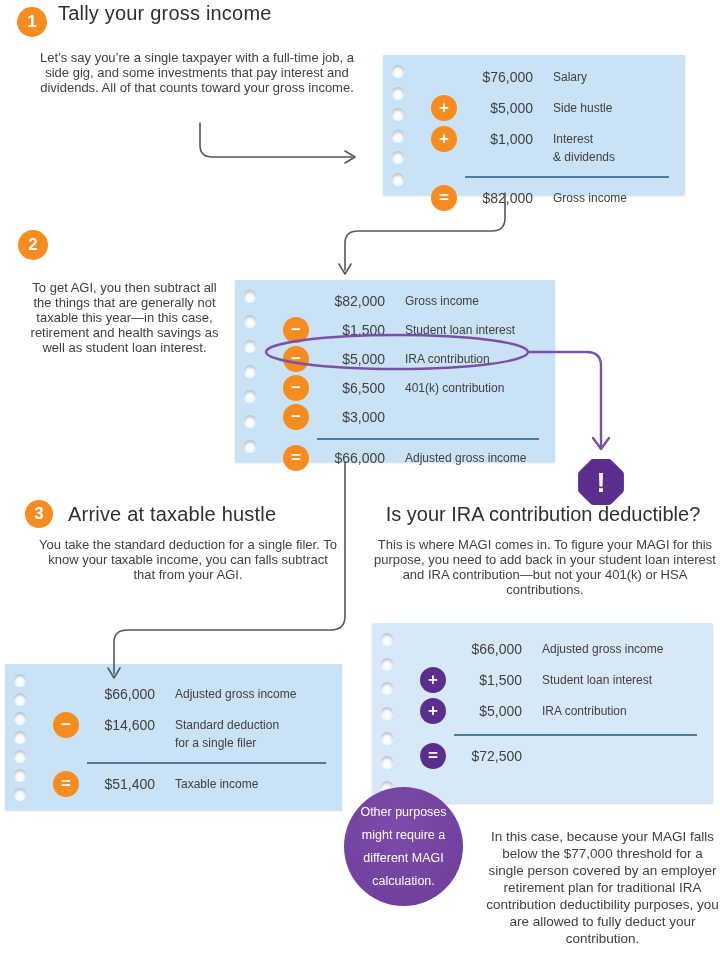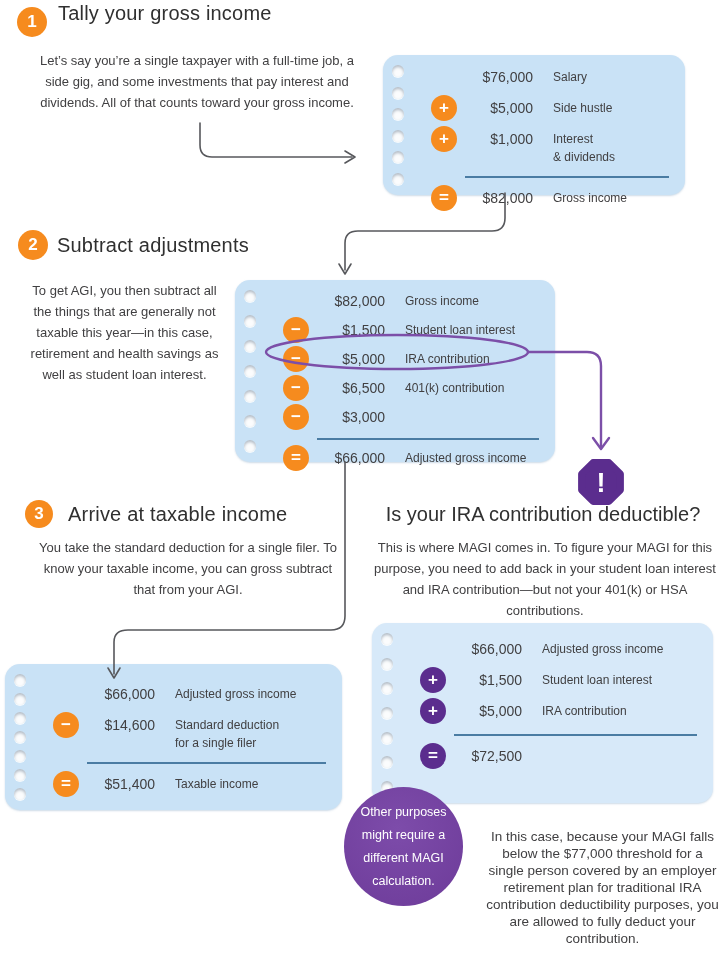--- a/index.html
+++ b/index.html
@@ -10,23 +10,23 @@
   }
   *{margin:0;padding:0;box-sizing:border-box;}
   html,body{background:#ffffff;}
   body{font-family:"Liberation Sans",sans-serif;color:var(--text);}
   .canvas{position:relative;width:720px;height:965px;background:#ffffff;overflow:hidden;}
 
   .step-badge{position:absolute;width:30px;height:30px;border-radius:50%;
     background:var(--orange);color:#fff;font-size:17px;font-weight:bold;
     display:flex;align-items:center;justify-content:center;z-index:6;}
   .step-title{position:absolute;font-size:20px;letter-spacing:.2px;color:var(--heading);z-index:6;}
-  .para{position:absolute;font-size:13px;line-height:21px;text-align:center;z-index:5;}
-
-  .pad{position:absolute;background:var(--pad_blue);border-radius:15px;z-index:10;
+  .para{position:absolute;font-size:13px;line-height:15px;text-align:center;z-index:5;}
+
+  .pad{position:absolute;background:var(--pad_blue);border-radius:1px;z-index:10;
     padding:8px 10px 6px 14px;box-shadow:0 1px 2px rgba(110,150,185,.35);}
   .pad.light{background:var(--pad_blue_light);}
   .holes{position:absolute;left:8px;top:10px;bottom:10px;width:14px;
     display:flex;flex-direction:column;justify-content:space-between;align-items:center;}
   .hole{width:12px;height:12px;border-radius:50%;background:#fbfcfd;
     box-shadow:inset 0 2px 3px rgba(60,85,110,.38), 0 1px 0 rgba(255,255,255,.8);}
   .rows{margin-left:34px;}
   .row{display:flex;align-items:flex-start;padding:4.5px 0;}
   .op{flex:0 0 26px;height:26px;border-radius:50%;background:var(--orange);color:#fff;
     font-size:17px;font-weight:bold;line-height:25px;text-align:center;margin-top:-4px;}
@@ -84,21 +84,20 @@
       <div class="rule"></div>
       <div class="row">
         <span class="op">=</span>
         <span class="amount">$82,000</span>
         <span class="lbl">Gross income</span>
       </div>
     </div>
   </div>
 
   <div class="step-badge" style="left:18px;top:230px;">2</div>
-  <div class="step-title" style="left:57px;top:234px;">Subtract adjustments</div>
   <div class="para" style="left:22px;top:280px;width:205px;">To get AGI, you then subtract all the things that are generally not taxable this year—in this case, retirement and health savings as well as student loan interest.</div>
 
   <div class="pad" style="left:235px;top:280px;width:320px;height:182px;">
     <div class="holes">
       <div class="hole"></div>
         <div class="hole"></div>
       <div class="hole"></div>
         <div class="hole"></div>
       <div class="hole"></div>
         <div class="hole"></div>
@@ -132,22 +131,22 @@
       <div class="rule" style="margin:5px 6px 5px 34px;"></div>
       <div class="row" style="padding:3.5px 0;">
         <span class="op">=</span>
         <span class="amount">$66,000</span>
         <span class="lbl">Adjusted gross income</span>
       </div>
     </div>
   </div>
 
   <div class="step-badge" style="left:25px;top:500px;width:28px;height:28px;">3</div>
-  <div class="step-title" style="left:68px;top:503px;">Arrive at taxable income</div>
-  <div class="para" style="left:38px;top:537px;width:300px;">You take the standard deduction for a single filer. To know your taxable income, you can gross subtract that from your AGI.</div>
+  <div class="step-title" style="left:68px;top:503px;">Arrive at taxable hustle</div>
+  <div class="para" style="left:38px;top:537px;width:300px;">You take the standard deduction for a single filer. To know your taxable income, you can falls subtract that from your AGI.</div>
 
   <div class="pad" style="left:5px;top:664px;width:337px;height:146px;padding-top:16px;">
     <div class="holes">
       <div class="hole"></div>
         <div class="hole"></div>
       <div class="hole"></div>
         <div class="hole"></div>
       <div class="hole"></div>
         <div class="hole"></div>
       <div class="hole"></div>

